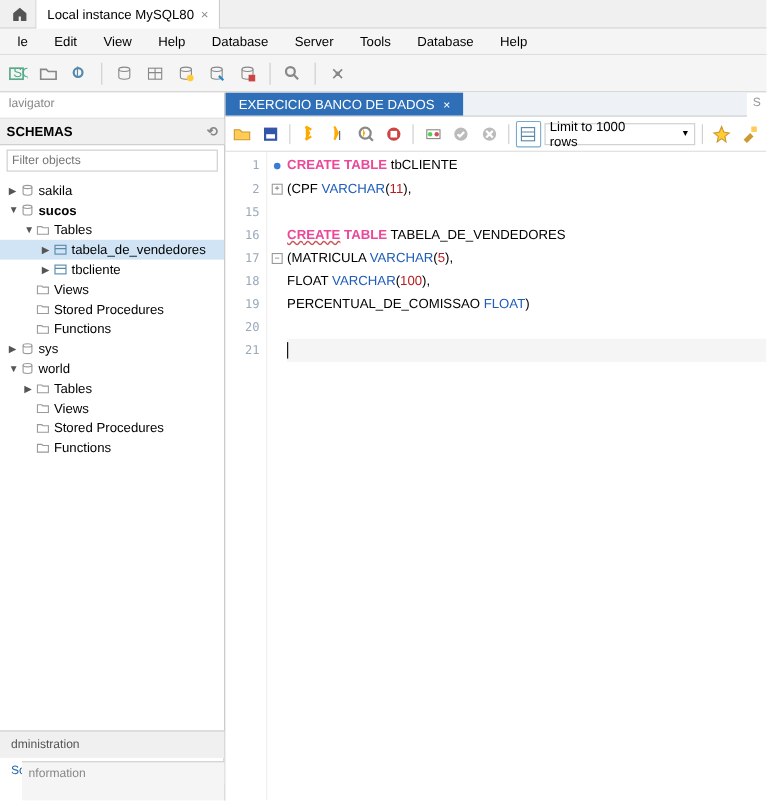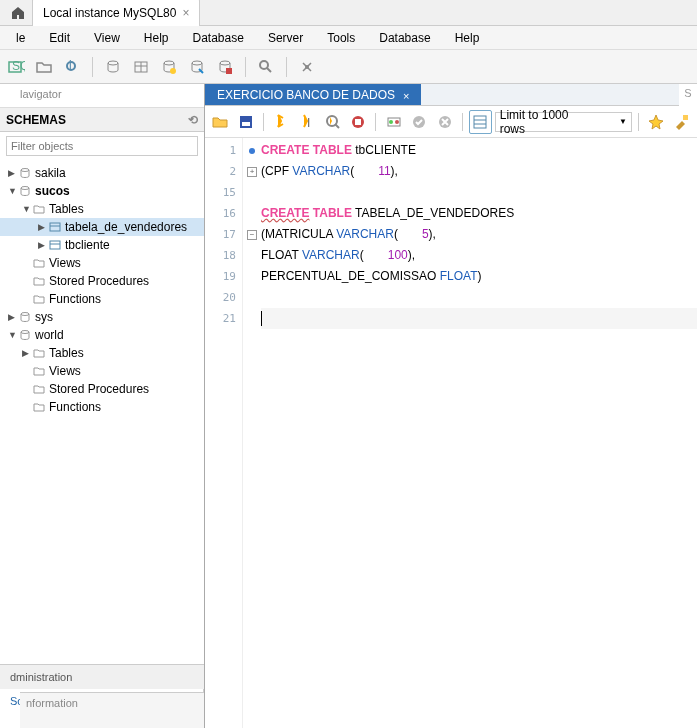--- a/index.html
+++ b/index.html
@@ -7,21 +7,21 @@
 .tab-bar { height: 26px; background: #f0f0f0; border-bottom: 1px solid #ccc; display: flex; align-items: center; padding-left: 4px; }
 .home-icon { width: 16px; height: 16px; margin: 0 6px; cursor: pointer; }
 .conn-tab { background: #fff; border: 1px solid #ccc; border-bottom: none; padding: 7px 10px; display: flex; align-items: center; gap: 6px; border-radius: 3px 3px 0 0; }
 .menu-bar { height: 24px; background: #f5f5f5; border-bottom: 1px solid #ddd; display: flex; align-items: center; padding-left: 4px; }
 .menu-item { padding: 3px 12px; cursor: pointer; }
 .toolbar { height: 34px; background: #f5f5f5; border-bottom: 1px solid #ccc; display: flex; align-items: center; padding-left: 4px; gap: 4px; }
 .tb-btn { width: 24px; height: 24px; display: flex; align-items: center; justify-content: center; cursor: pointer; border-radius: 2px; }
 .tb-sep { width: 1px; height: 20px; background: #ccc; margin: 0 4px; }
 .main { flex: 1; display: flex; overflow: hidden; }
 .navigator { width: 205px; background: #fff; border-right: 1px solid #aaa; display: flex; flex-direction: column; }
-.nav-title { height: 24px; padding: 4px 20px; color: #888; font-size: 11px; border-bottom: 1px solid #ddd; }
+.nav-title { height: 24px; padding: 4px 8px; color: #888; font-size: 11px; border-bottom: 1px solid #ddd; }
 .schemas-hdr { height: 24px; background: #f0f0f0; padding: 4px 6px; font-weight: bold; font-size: 11px; border-bottom: 1px solid #ccc; display: flex; justify-content: space-between; align-items: center; }
 .filter-box { margin: 4px 6px; }
 .filter-box input { width: 100%; height: 20px; border: 1px solid #ccc; padding: 2px 4px; font-size: 11px; }
 .tree { flex: 1; overflow: auto; padding: 4px 0; }
 .tree-item { display: flex; align-items: center; height: 18px; padding-left: 6px; cursor: pointer; white-space: nowrap; }
 .tree-item.l1 { padding-left: 8px; }
 .tree-item.l2 { padding-left: 22px; }
 .tree-item.l3 { padding-left: 38px; }
 .tree-item.selected { background: #d0e4f5; }
 .tree-arrow { width: 10px; display: inline-block; color: #555; font-size: 9px; }
@@ -44,21 +44,21 @@
 .limit-combo .dd { margin-left: 30px; font-size: 8px; }
 .editor-body { flex: 1; display: flex; overflow: hidden; }
 .gutter { width: 38px; background: #fff; border-right: 1px solid #eee; padding-top: 2px; }
 .gutter-line { height: 21px; text-align: right; padding-right: 6px; color: #9ab; font-size: 11px; line-height: 21px; font-family: Consolas, monospace; }
 .markers { width: 18px; padding-top: 2px; }
 .marker { height: 21px; display: flex; align-items: center; justify-content: center; }
 .code { flex: 1; padding-top: 2px; font-family: Consolas, monospace; font-size: 12px; position: relative; }
 .code-line { height: 21px; line-height: 21px; white-space: pre; }
 .kw { color: #ec4899; font-weight: bold; }
 .kw2 { color: #1e5db8; }
-.num { color: #a21caf; margin-left: 24px; }
+.num { color: #b91c1c; }
 .ident { color: #000; }
 .cursor-line { background: #f5f5f5; }
 .cursor { display: inline-block; width: 1px; height: 15px; background: #000; vertical-align: middle; }
 .dot-blue { width:6px; height:6px; border-radius:50%; background:#3a7bd5; display:inline-block;}
 .fold { width:10px; height:10px; border:1px solid #999; font-size:8px; line-height:8px; text-align:center; color:#666; cursor:pointer;}
 </style>
 </head>
 <body>
 
 <div class="tab-bar">

